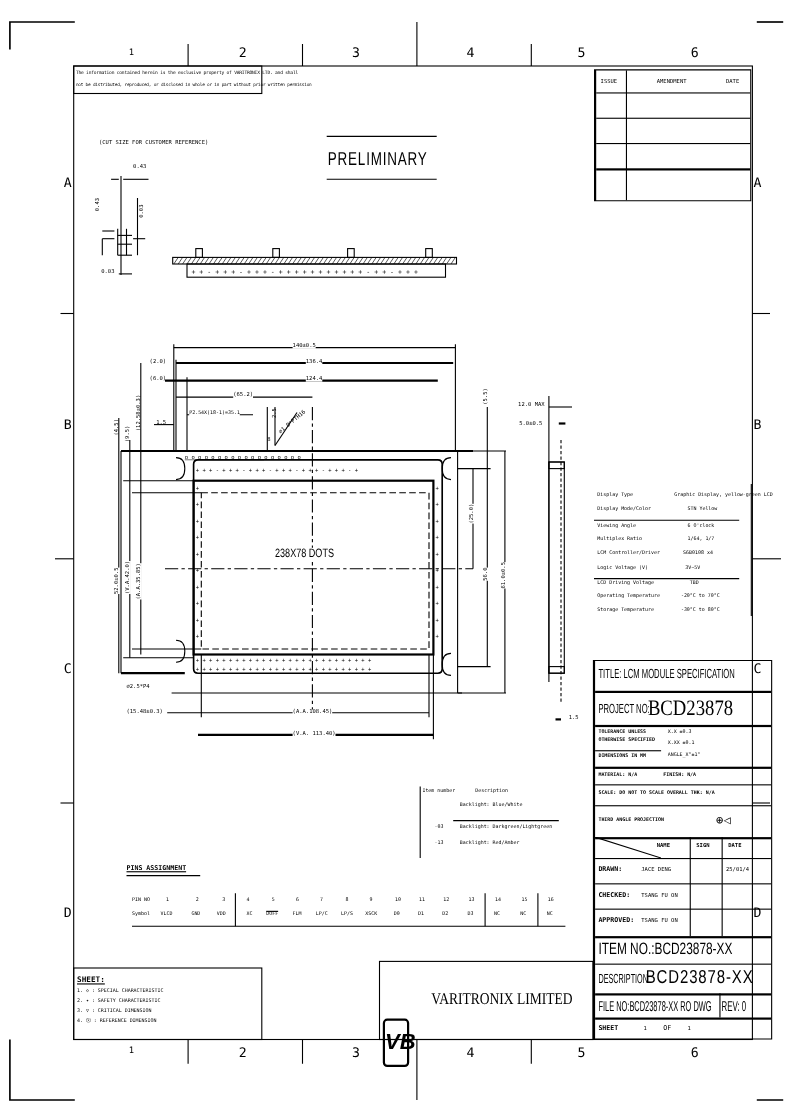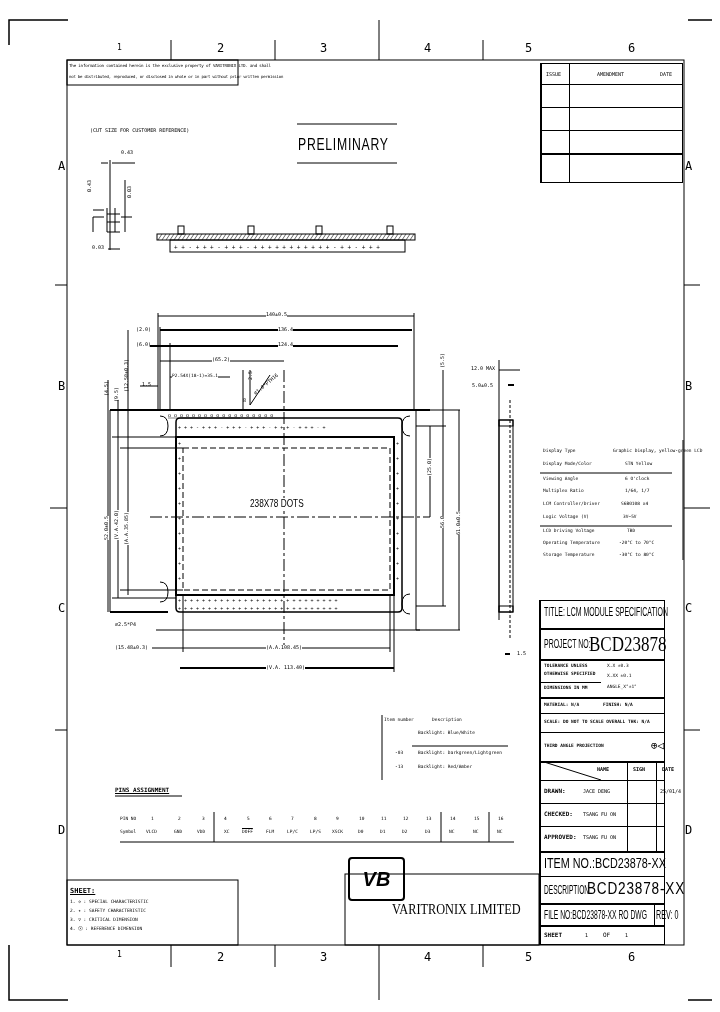--- a/index.html
+++ b/index.html
@@ -347,26 +347,26 @@
   <span class="t xs" style="left:325px;top:0;font-size:4.5px;">NC</span>
   <span class="t xs" style="left:349px;top:0;font-size:4.5px;">NC</span>
 </div>
 
 <div class="t sm" style="left:70px;top:888px;font-weight:bold;text-decoration:underline;font-size:7px;">SHEET:</div>
 <div class="t xs" style="left:70px;top:900px;font-size:4.5px;">1. ◇ : SPECIAL CHARACTERISTIC</div>
 <div class="t xs" style="left:70px;top:909px;font-size:4.5px;">2. ✦ : SAFETY CHARACTERISTIC</div>
 <div class="t xs" style="left:70px;top:918px;font-size:4.5px;">3. ▽ : CRITICAL DIMENSION</div>
 <div class="t xs" style="left:70px;top:927px;font-size:4.5px;">4. ⓧ : REFERENCE DIMENSION</div>
 
-<div class="abs" style="left:348px;top:857px;width:57px;height:44px;border:2px solid #000;border-radius:4px;box-sizing:border-box;display:flex;align-items:center;justify-content:center;">
+<div class="abs" style="left:348px;top:926px;width:24px;height:44px;border:2px solid #000;border-radius:4px;box-sizing:border-box;display:flex;align-items:center;justify-content:flex-start;">
   <span style="font-family:'Liberation Sans',sans-serif;font-weight:bold;font-style:italic;font-size:20px;">VB</span>
 </div>
 <div class="t" style="left:392px;top:902px;font-family:'Liberation Serif',serif;font-size:15px;transform:scaleX(0.82);transform-origin:left top;">VARITRONIX  LIMITED</div>
 
-<div class="box" style="left:539px;top:600px;width:126px;height:345px;border-left:2px solid #000;">
+<div class="box" style="left:539px;top:600px;width:163px;height:345px;border-left:2px solid #000;">
 
   <div class="t" style="left:3px;top:5px;font-size:12px;font-family:'Liberation Sans',sans-serif;transform:scaleX(0.58);transform-origin:left top;">TITLE: LCM MODULE SPECIFICATION</div>
   <div class="tb-row" style="top:27px;border-top-width:2px;"></div>
 
   <div class="t" style="left:3px;top:37px;font-size:12px;font-family:'Liberation Sans',sans-serif;transform:scaleX(0.58);transform-origin:left top;">PROJECT NO:</div>
   <div class="t" style="left:48px;top:33px;font-size:20px;font-family:'Liberation Serif',serif;transform:scaleX(0.85);transform-origin:left top;">BCD23878</div>
   <div class="tb-row" style="top:58px;border-top-width:2px;"></div>
 
   <div class="t xs" style="left:3px;top:63px;font-weight:bold;font-size:4.5px;">TOLERANCE UNLESS</div>
   <div class="t xs" style="left:3px;top:71px;font-weight:bold;font-size:4.5px;">OTHERWISE SPECIFIED</div>

